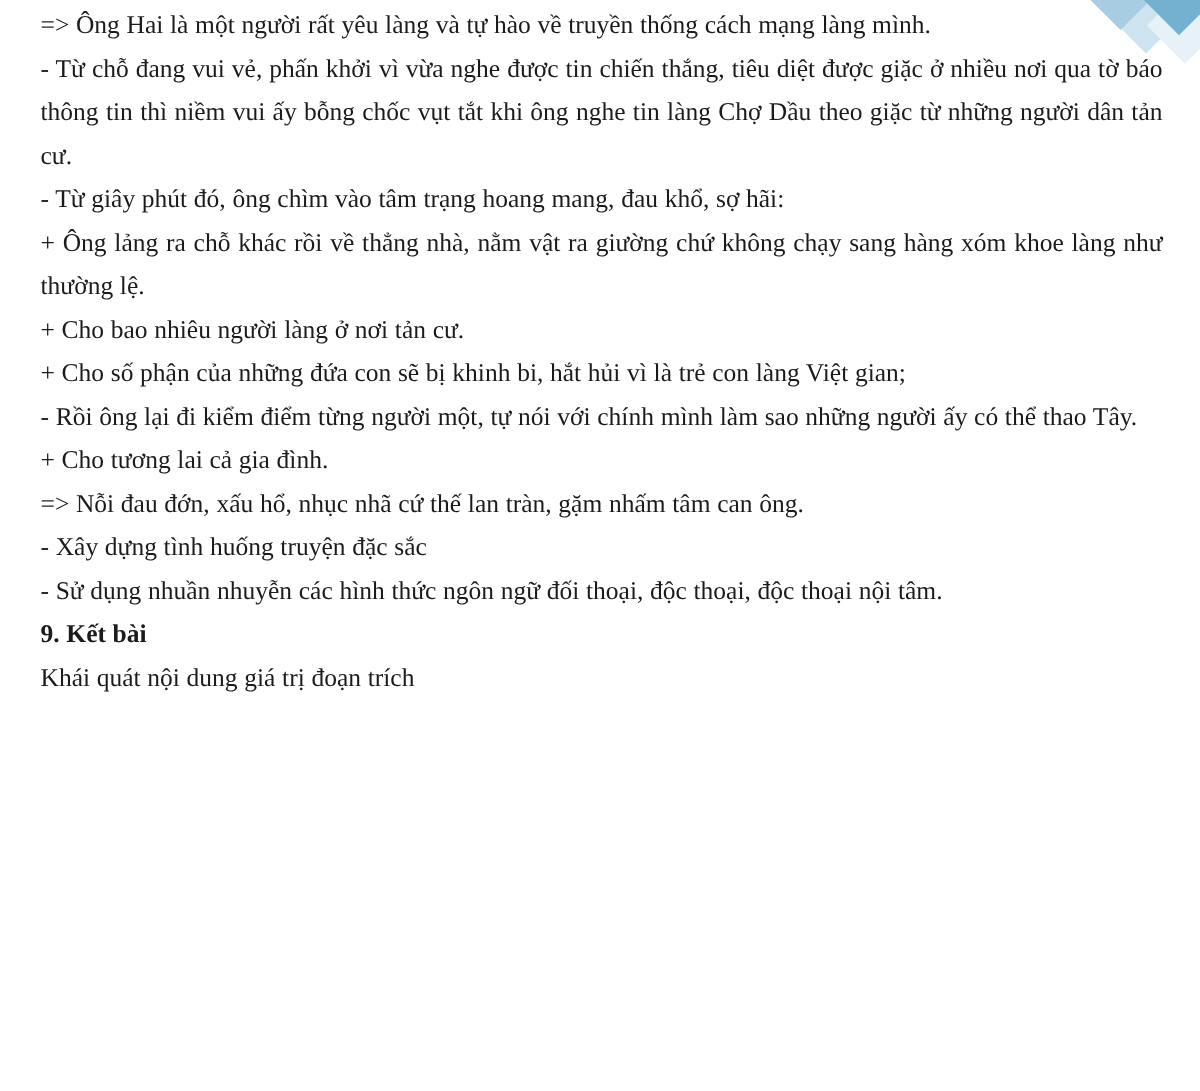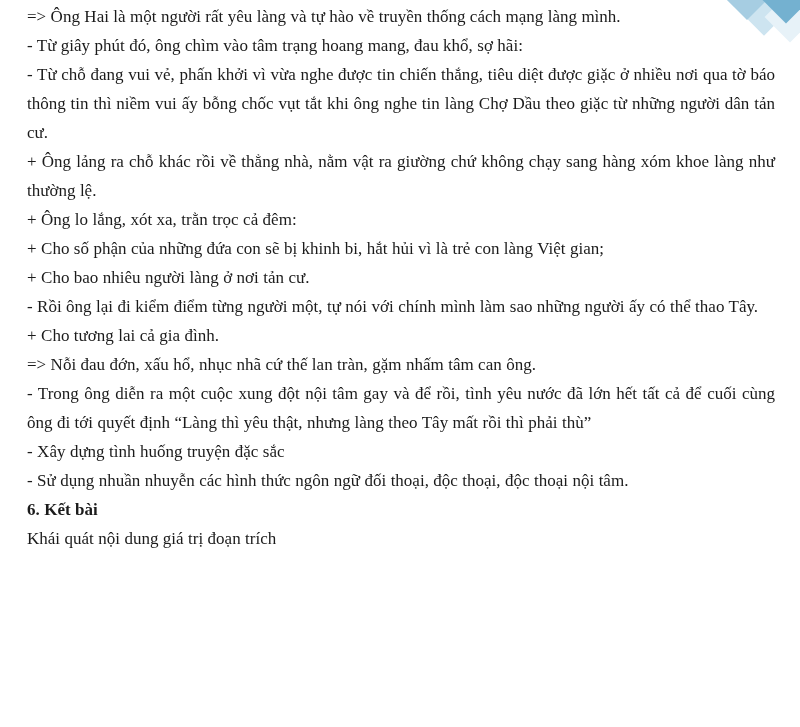--- a/index.html
+++ b/index.html
@@ -67,29 +67,27 @@
 
   <div class="corner-ornament">
     <span class="diamond light"></span>
     <span class="diamond pale"></span>
     <span class="diamond medium"></span>
     <span class="diamond dark"></span>
   </div>
 
   <div class="doc-body">
     <p>=&gt; Ông Hai là một người rất yêu làng và tự hào về truyền thống cách mạng làng mình.</p>
+    <p>- Từ chỗ đang vui vẻ, phấn khởi vì vừa nghe được tin chiến thắng, tiêu diệt được giặc ở nhiều nơi qua tờ báo thông tin thì niềm vui ấy bỗng chốc vụt tắt khi ông nghe tin làng Chợ Dầu theo giặc từ những người dân tản cư.</p>
     <p>- Từ giây phút đó, ông chìm vào tâm trạng hoang mang, đau khổ, sợ hãi:</p>
-    <p>- Từ chỗ đang vui vẻ, phấn khởi vì vừa nghe được tin chiến thắng, tiêu diệt được giặc ở nhiều nơi qua tờ báo thông tin thì niềm vui ấy bỗng chốc vụt tắt khi ông nghe tin làng Chợ Dầu theo giặc từ những người dân tản cư.</p>
     <p>+ Ông lảng ra chỗ khác rồi về thẳng nhà, nằm vật ra giường chứ không chạy sang hàng xóm khoe làng như thường lệ.</p>
-    <p>+ Ông lo lắng, xót xa, trằn trọc cả đêm:</p>
+    <p>+ Cho bao nhiêu người làng ở nơi tản cư.</p>
     <p>+ Cho số phận của những đứa con sẽ bị khinh bi, hắt hủi vì là trẻ con làng Việt gian;</p>
-    <p>+ Cho bao nhiêu người làng ở nơi tản cư.</p>
     <p>- Rồi ông lại đi kiểm điểm từng người một, tự nói với chính mình làm sao những người ấy có thể thao Tây.</p>
     <p>+ Cho tương lai cả gia đình.</p>
     <p>=&gt; Nỗi đau đớn, xấu hổ, nhục nhã cứ thế lan tràn, gặm nhấm tâm can ông.</p>
-    <p>- Trong ông diễn ra một cuộc xung đột nội tâm gay và để rồi, tình yêu nước đã lớn hết tất cả để cuối cùng ông đi tới quyết định “Làng thì yêu thật, nhưng làng theo Tây mất rồi thì phải thù”</p>
     <p>- Xây dựng tình huống truyện đặc sắc</p>
     <p>- Sử dụng nhuần nhuyễn các hình thức ngôn ngữ đối thoại, độc thoại, độc thoại nội tâm.</p>
-    <p class="bold">6. Kết bài</p>
+    <p class="bold">9. Kết bài</p>
     <p>Khái quát nội dung giá trị đoạn trích</p>
   </div>
 
 </div>
 
 </body></html>

